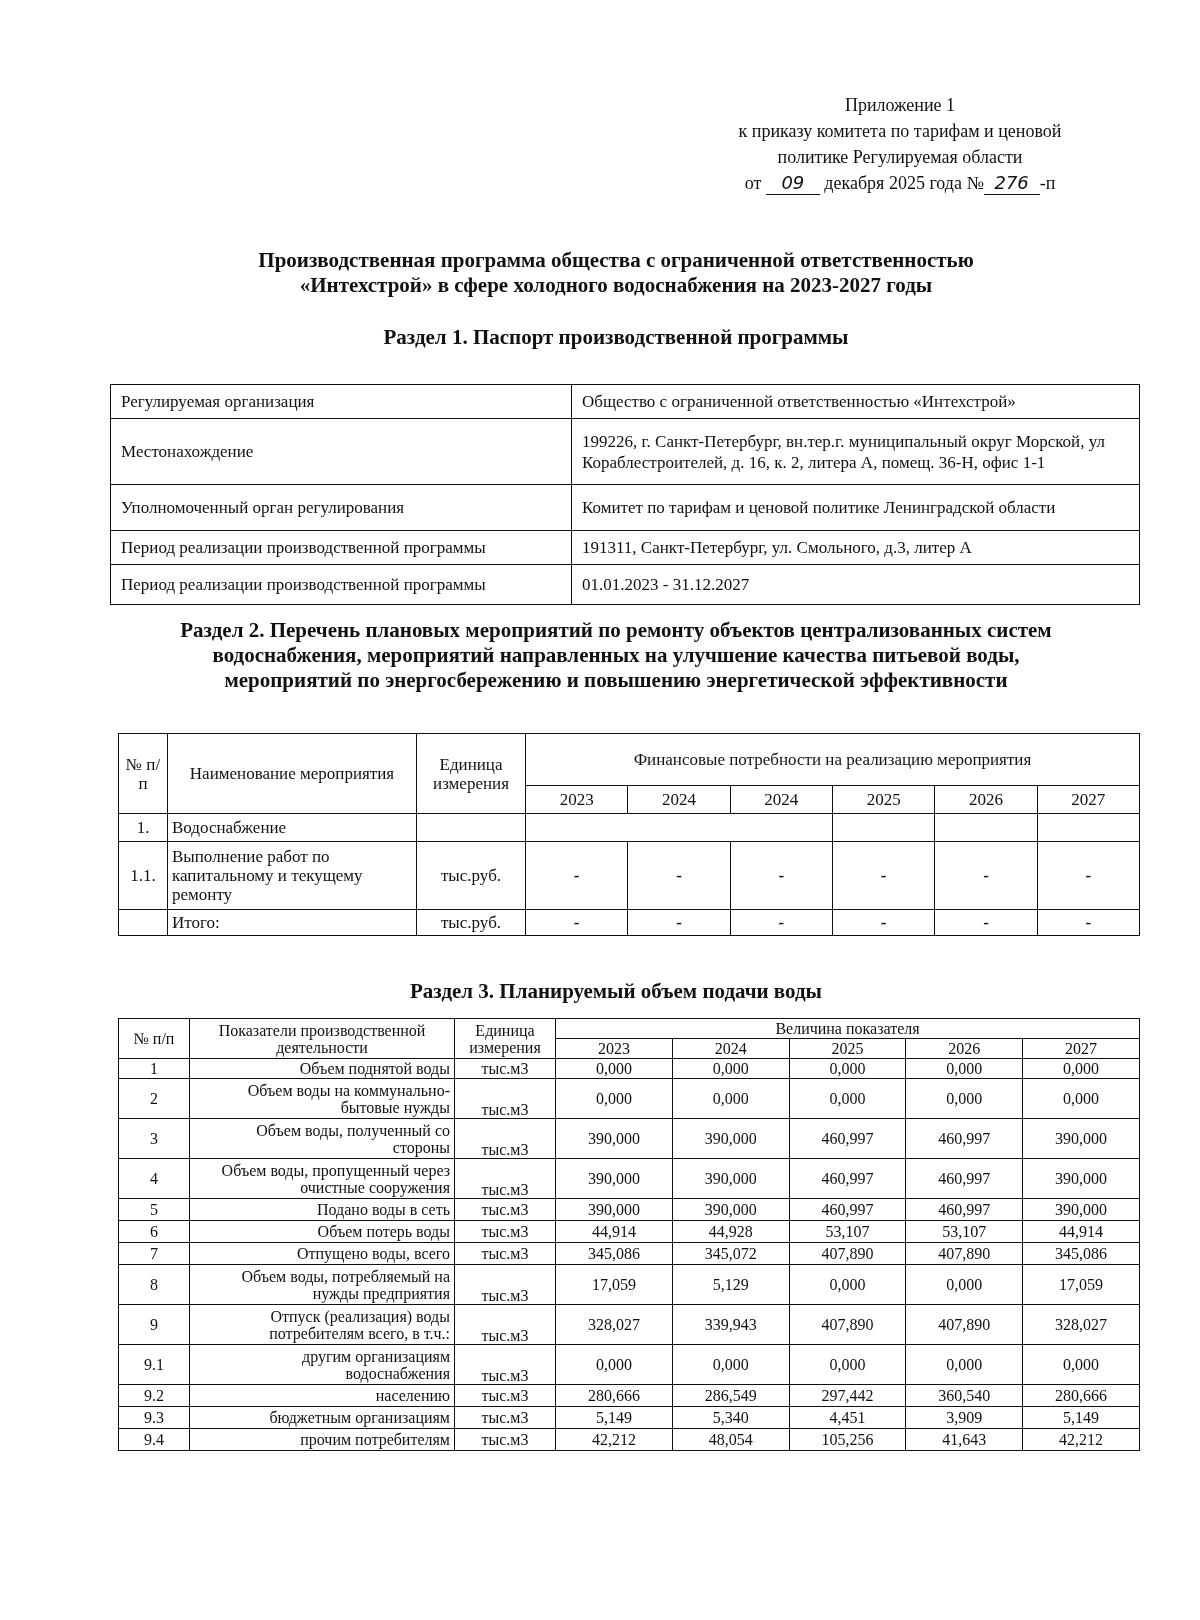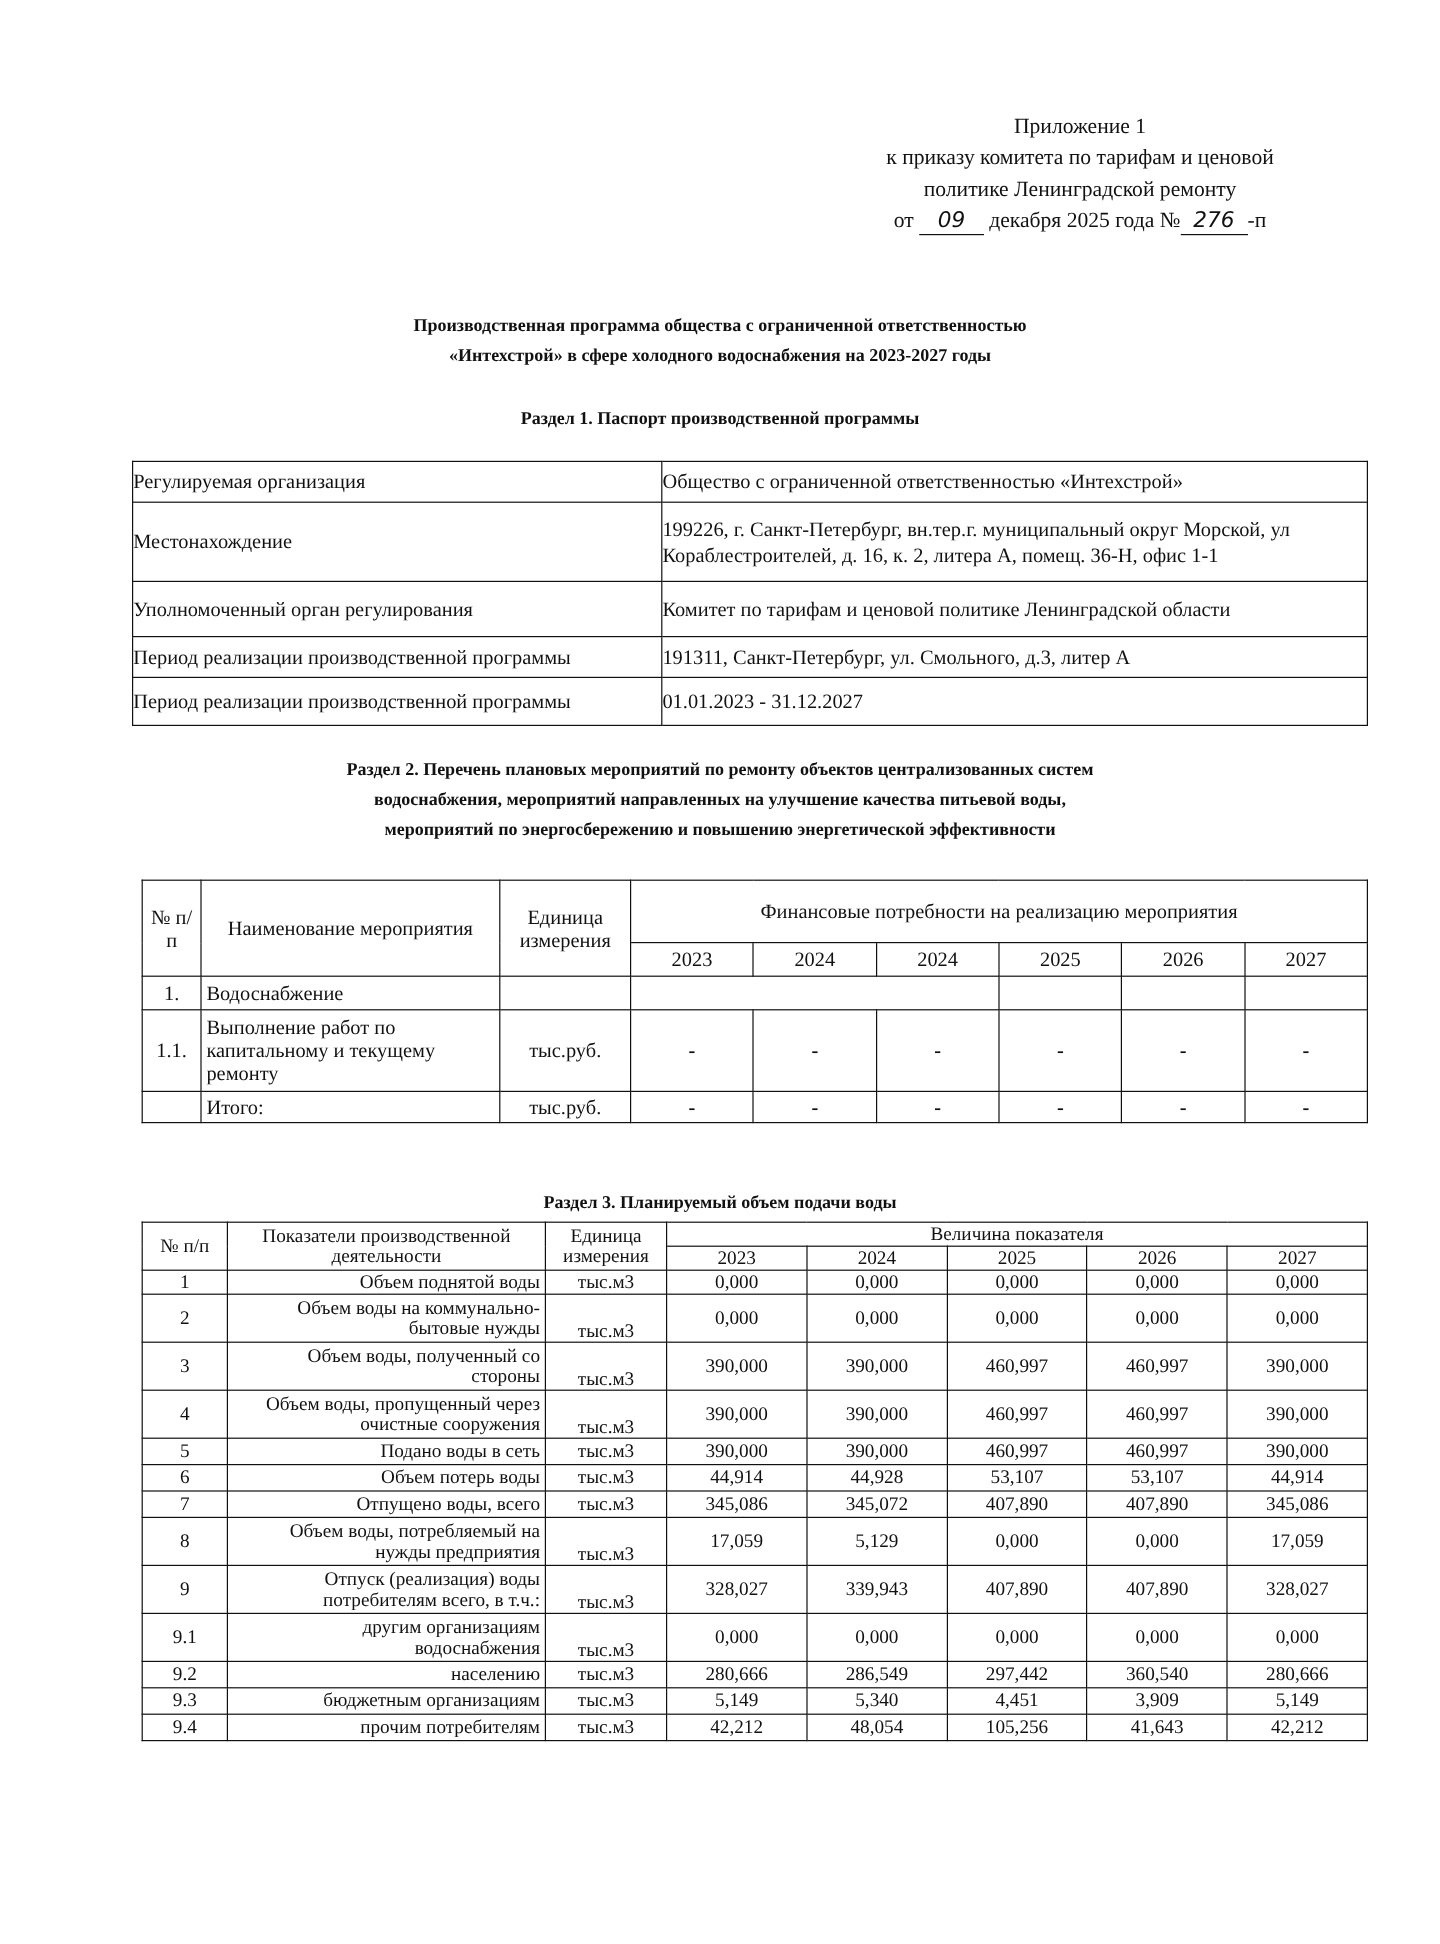--- a/index.html
+++ b/index.html
@@ -12,47 +12,47 @@
     text-align: center; font-size: 18px; line-height: 26px;
   }
   .hand {
     font-family: "DejaVu Sans", sans-serif; font-style: italic;
     display: inline-block; border-bottom: 1px solid #111;
     padding: 0 4px; line-height: 22px;
   }
   .hand.date { width: 46px; text-align: center; }
   .hand.num { width: 48px; text-align: center; }
   .title {
-    position: absolute; left: 100px; width: 1000px; text-align: center;
-    font-weight: bold; font-size: 15px; line-height: 25px; margin-top: 12px;
+    position: absolute; left: 116px; width: 1000px; text-align: center;
+    font-weight: bold; font-size: 21px; line-height: 25px;
   }
   table { border-collapse: collapse; position: absolute; }
   td, th { border: 1.5px solid #111; font-weight: normal; }
   
   .passport { left: 110px; top: 384px; width: 1030px; font-size: 17px; }
-  .passport td { padding: 2px 0; vertical-align: middle; line-height: 21px; }
+  .passport td { padding: 2px 10px; vertical-align: middle; line-height: 21px; }
   .passport td.k { width: 440px; }
   
   .t2 { left: 118px; top: 733px; width: 1022px; font-size: 17px; }
   .t2 td { text-align: center; vertical-align: middle; line-height: 19px; padding: 0 4px; }
   .t2 td.name { text-align: left; }
   
   .t3 { left: 118px; top: 1018px; width: 1022px; font-size: 16px; }
   .t3 td { text-align: center; vertical-align: middle; line-height: 17px; padding: 0 4px; }
   .t3 td.name { text-align: right; padding-left: 8px; }
   .t3 td.unit2 { vertical-align: bottom; }
   .dash { font-weight: bold; }
 </style>
 </head>
 <body>
 
 <div class="appendix">
   <div>Приложение 1</div>
   <div>к приказу комитета по тарифам и ценовой</div>
-  <div>политике Ленинградской ремонту</div>
+  <div>политике Регулируемая области</div>
   <div>
     <span>от</span>
     <span class="hand date">09</span>
     <span>декабря 2025 года №</span><span class="hand num">276</span><span>-п</span>
   </div>
 </div>
 
 <div class="title" style="top:248px;">
   <div>Производственная программа общества с ограниченной ответственностью</div>
   <div>«Интехстрой» в сфере холодного водоснабжения на 2023-2027 годы</div>

